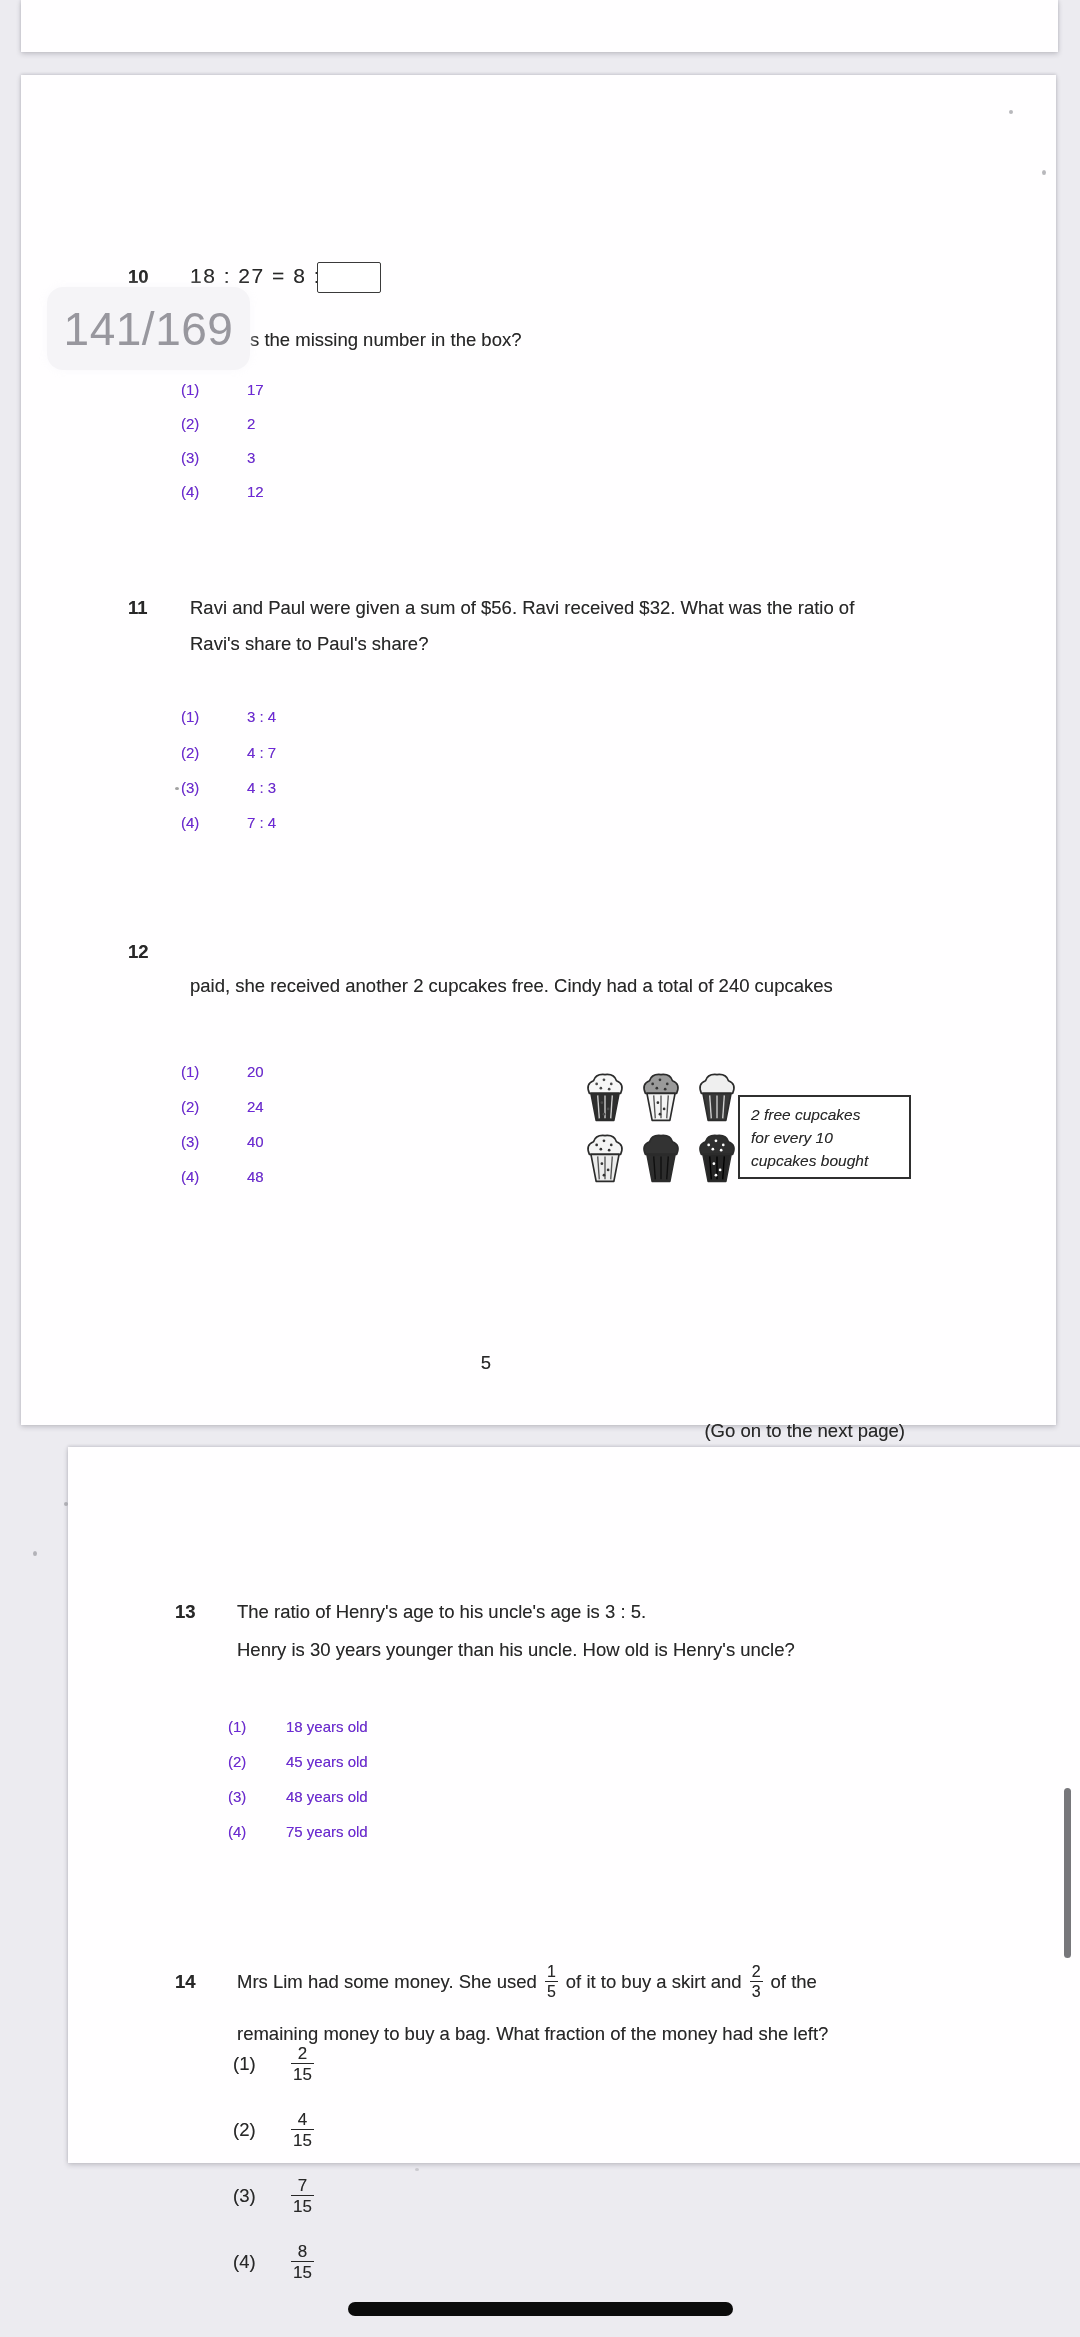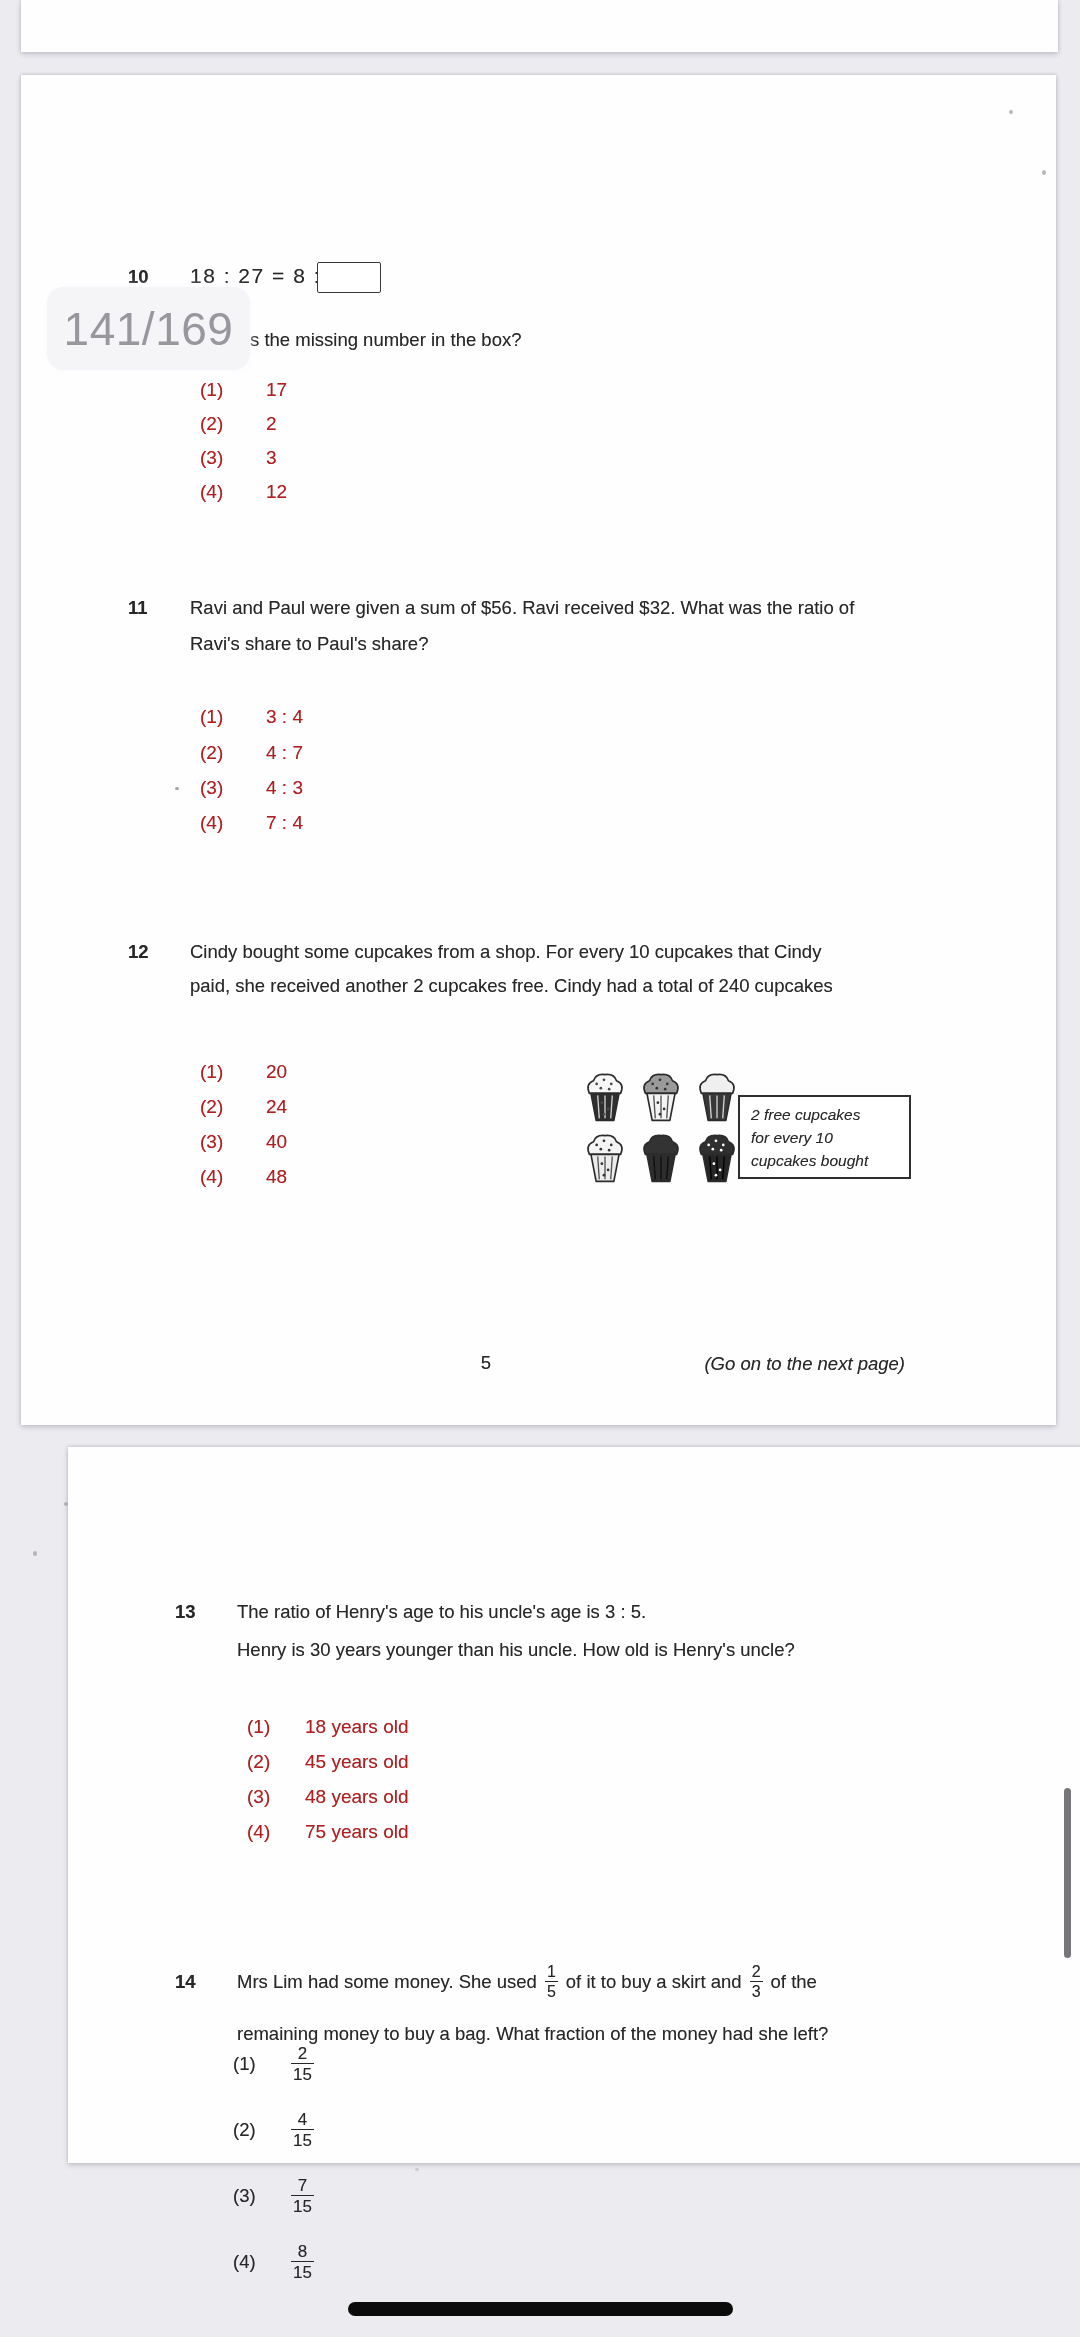--- a/index.html
+++ b/index.html
@@ -10,21 +10,21 @@
   .card{position:absolute;left:21px;width:1035px;background:#fffeff;box-shadow:0 -1px 3px rgba(40,40,55,.14),0 2px 5px rgba(40,40,55,.22);}
   .card-strip{top:0;height:52px;width:1037px;}
   .card-1{top:75px;height:1350px;}
   .card-2{top:1447px;height:716px;margin-left:47px;}
 
   
   .t{position:absolute;color:#282828;font-size:18.5px;height:24px;line-height:24px;white-space:nowrap;text-shadow:0 0 .5px rgba(0,0,0,.35);}
   .qnum{left:107px;font-weight:700;}
   .qline{left:169px;}
   .eq{font-size:21px;letter-spacing:1.5px;}
-  .row{position:absolute;left:179px;height:24px;line-height:24px;font-size:19px;color:#b91c1c;text-shadow:0 0 .5px rgba(0,0,0,.35);white-space:nowrap;}
+  .row{position:absolute;left:160px;height:24px;line-height:24px;font-size:15px;color:#6d28d9;text-shadow:0 0 .5px rgba(0,0,0,.35);white-space:nowrap;}
   .c1 .olabel,.card-1 .olabel{display:inline-block;width:66px;}
   .card-2 .olabel{display:inline-block;width:58px;}
 
   
   .answer-box{position:absolute;left:296px;top:187px;width:62px;height:29px;border:1.7px solid #3a3a3a;border-radius:2px;background:#fff;}
 
   
   .frac{display:inline-flex;flex-direction:column;align-items:center;line-height:1.02;font-size:16px;vertical-align:middle;}
   .frac .fnum{padding:0 2px 1px;}
   .frac .fden{border-top:1.7px solid #262626;padding:2px 2px 0;}
@@ -34,21 +34,21 @@
   .qflex .fqnum{font-weight:700;width:54px;flex:none;}
 
   
   .cupcake-grid{position:absolute;left:556px;top:993px;width:168px;display:grid;grid-template-columns:repeat(3,56px);grid-auto-rows:61px;}
   .cupcake{display:block;margin:2px auto 0;}
   .note-box{position:absolute;left:717px;top:1020px;width:173px;height:84px;border:2px solid #2f2f2f;background:#fff;padding:6px 0 0 11px;box-sizing:border-box;}
   .note-box .nline{font-size:15.5px;line-height:23px;color:#282828;text-shadow:0 0 .4px rgba(0,0,0,.3);white-space:nowrap;font-style:italic;}
 
   
   .footer-num{left:440px;width:50px;text-align:center;top:1276px;}
-  .footer-note{position:absolute;right:151px;top:1277px;height:24px;line-height:24px;font-size:18.5px;color:#282828;text-shadow:0 0 .5px rgba(0,0,0,.35);font-style:italic;}
+  .footer-note{position:absolute;right:151px;top:1344px;height:24px;line-height:24px;font-size:18.5px;color:#282828;text-shadow:0 0 .5px rgba(0,0,0,.35);}
 
   
   .badge{position:absolute;left:47px;top:287px;width:203px;height:83px;border-radius:16px;background:rgba(245,244,247,.97);display:flex;align-items:center;justify-content:center;font-size:46px;color:#98979e;letter-spacing:.5px;box-shadow:0 0 10px rgba(250,250,252,.9);}
   .scroll-thumb{position:absolute;left:1064px;top:1788px;width:7px;height:170px;border-radius:4px;background:#77777b;}
   .home-bar{position:absolute;left:348px;top:2302px;width:385px;height:14px;border-radius:7px;background:#0b0b0b;}
 
   
   .speck{position:absolute;border-radius:50%;background:#9a9aa0;opacity:.7;}
   .dot-artifact{position:absolute;left:154px;top:712px;width:4px;height:3px;border-radius:50%;background:#8a8a8a;opacity:.8;}
 </style>
@@ -99,21 +99,20 @@
     <div class="t qline" style="top:521px">Ravi and Paul were given a sum of $56. Ravi received $32. What was the ratio of</div>
     <div class="t qline" style="top:557px">Ravi's share to Paul's share?</div>
     <div class="dot-artifact"></div>
 
     <div class="row" style="top:630px"><span class="olabel">(1)</span><span>3 : 4</span></div>
     <div class="row" style="top:666px"><span class="olabel">(2)</span><span>4 : 7</span></div>
     <div class="row" style="top:701px"><span class="olabel">(3)</span><span>4 : 3</span></div>
     <div class="row" style="top:736px"><span class="olabel">(4)</span><span>7 : 4</span></div>
 
     <div class="t qnum" style="top:865px">12</div>
-    <div class="t qline" style="top:865px">Cindy bought some cupcakes from a shop. For every 10 cupcakes that Cindy</div>
     <div class="t qline" style="top:899px">paid, she received another 2 cupcakes free.  Cindy had a total of 240 cupcakes</div>
 
     <div class="row" style="top:985px"><span class="olabel">(1)</span><span>20</span></div>
     <div class="row" style="top:1020px"><span class="olabel">(2)</span><span>24</span></div>
     <div class="row" style="top:1055px"><span class="olabel">(3)</span><span>40</span></div>
     <div class="row" style="top:1090px"><span class="olabel">(4)</span><span>48</span></div>
 
     <div class="cupcake-grid">
       <svg class="cupcake" width="50" height="55" viewBox="0 0 48 50" style="--frost:#f7f7f7;--cup:#2e2e2e;--rib:#cfcfcf;--dot:#4a4a4a">
           <use href="#cupcake-shape"></use>

